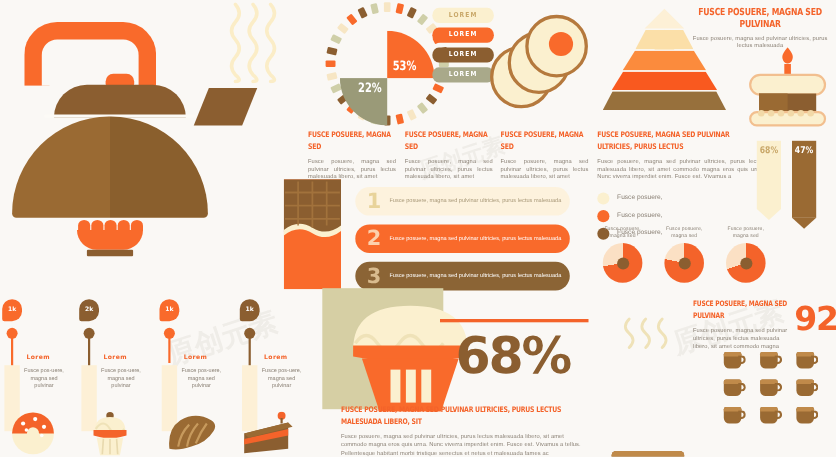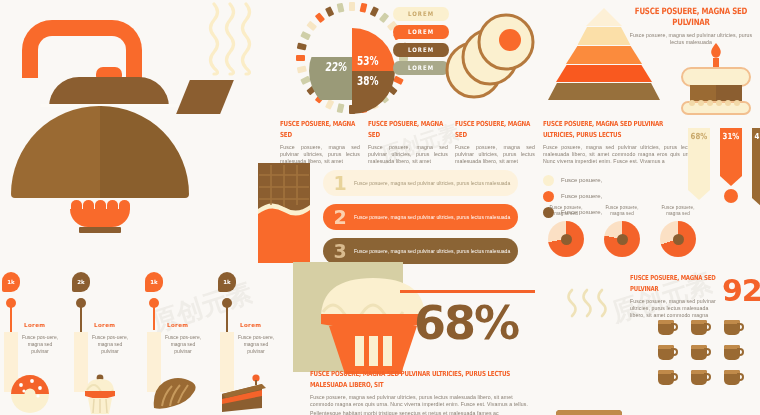--- a/index.html
+++ b/index.html
@@ -245,25 +245,22 @@
         <i style="background: rgb(207, 207, 168); transform: rotate(295.714deg) translateY(0px); transform-origin: 3px 56px;"></i>
         <i style="background: rgb(247, 230, 196); transform: rotate(308.571deg) translateY(0px); transform-origin: 3px 56px;"></i>
         <i style="background: rgb(249, 106, 43); transform: rotate(321.429deg) translateY(0px); transform-origin: 3px 56px;"></i>
         <i style="background: rgb(139, 94, 48); transform: rotate(334.286deg) translateY(0px); transform-origin: 3px 56px;"></i>
         <i style="background: rgb(207, 207, 168); transform: rotate(347.143deg) translateY(0px); transform-origin: 3px 56px;"></i>
       </div>
     <div class="quad" style="left:13px;top:13px;position:absolute;">
       <div class="q" style="left:43px;top:0;background:#f96a2b;">
         <span style="left:5px;bottom:5px;color:#fff;">53%</span>
       </div>
-      <div class="q" style="left:0;top:29px;background:#9a9a78;font-style:italic;">
+      <div class="q" style="left:0;top:43px;background:#9a9a78;">
         <span style="right:5px;top:5px;color:#fff;">22%</span>
-      </div>
-      <div class="q" style="left:43px;top:43px;background:#8b5e30;">
-        <span style="left:5px;top:5px;color:#fff;">38%</span>
       </div>
     </div>
   </div>
 
   <div class="abs" style="left:393px;top:8px;">
     <div class="lpill" style="background:#fbf0cf;color:#c9a86a;">LOREM</div>
     <div class="lpill" style="background:#f96a2b;color:#fff;margin-top:6px;">LOREM</div>
     <div class="lpill" style="background:#8b5e30;color:#fff;margin-top:6px;">LOREM</div>
     <div class="lpill" style="background:#a9a98a;color:#fff;margin-top:6px;">LOREM</div>
   </div>
@@ -368,26 +365,20 @@
     </div>
   </div>
 
   <div class="abs" style="left:688px;top:128px;display:flex;gap:10px;align-items:flex-start;">
     <div class="vbar">
       <div class="body" style="height:62px;background:#fbf0cf;"></div>
       <div class="tip" style="border-top:10px solid #fbf0cf;"></div>
       <div class="lbl" style="color:#c9a86a;">68%</div>
     </div>
     <div class="vbar">
-      <div class="body" style="height:48px;background:#f96a2b;"></div>
-      <div class="tip" style="border-top:10px solid #f96a2b;"></div>
-      <div style="width:14px;height:14px;border-radius:50%;background:#f96a2b;margin:3px auto 0;"></div>
-      <div class="lbl">31%</div>
-    </div>
-    <div class="vbar">
       <div class="body" style="height:70px;background:#9a6a33;"></div>
       <div class="tip" style="border-top:10px solid #9a6a33;"></div>
       <div class="lbl">47%</div>
     </div>
   </div>
 
   <div class="abs" style="left:258px;top:163px;">
     <svg width="52" height="100" viewBox="0 0 52 100">
       <rect x="0" y="0" width="52" height="100" fill="#f96a2b"></rect>
       <path d="M0 0 H52 V44 Q39 54 26 46 Q13 38 0 48 Z" fill="#8b5e30"></path>

